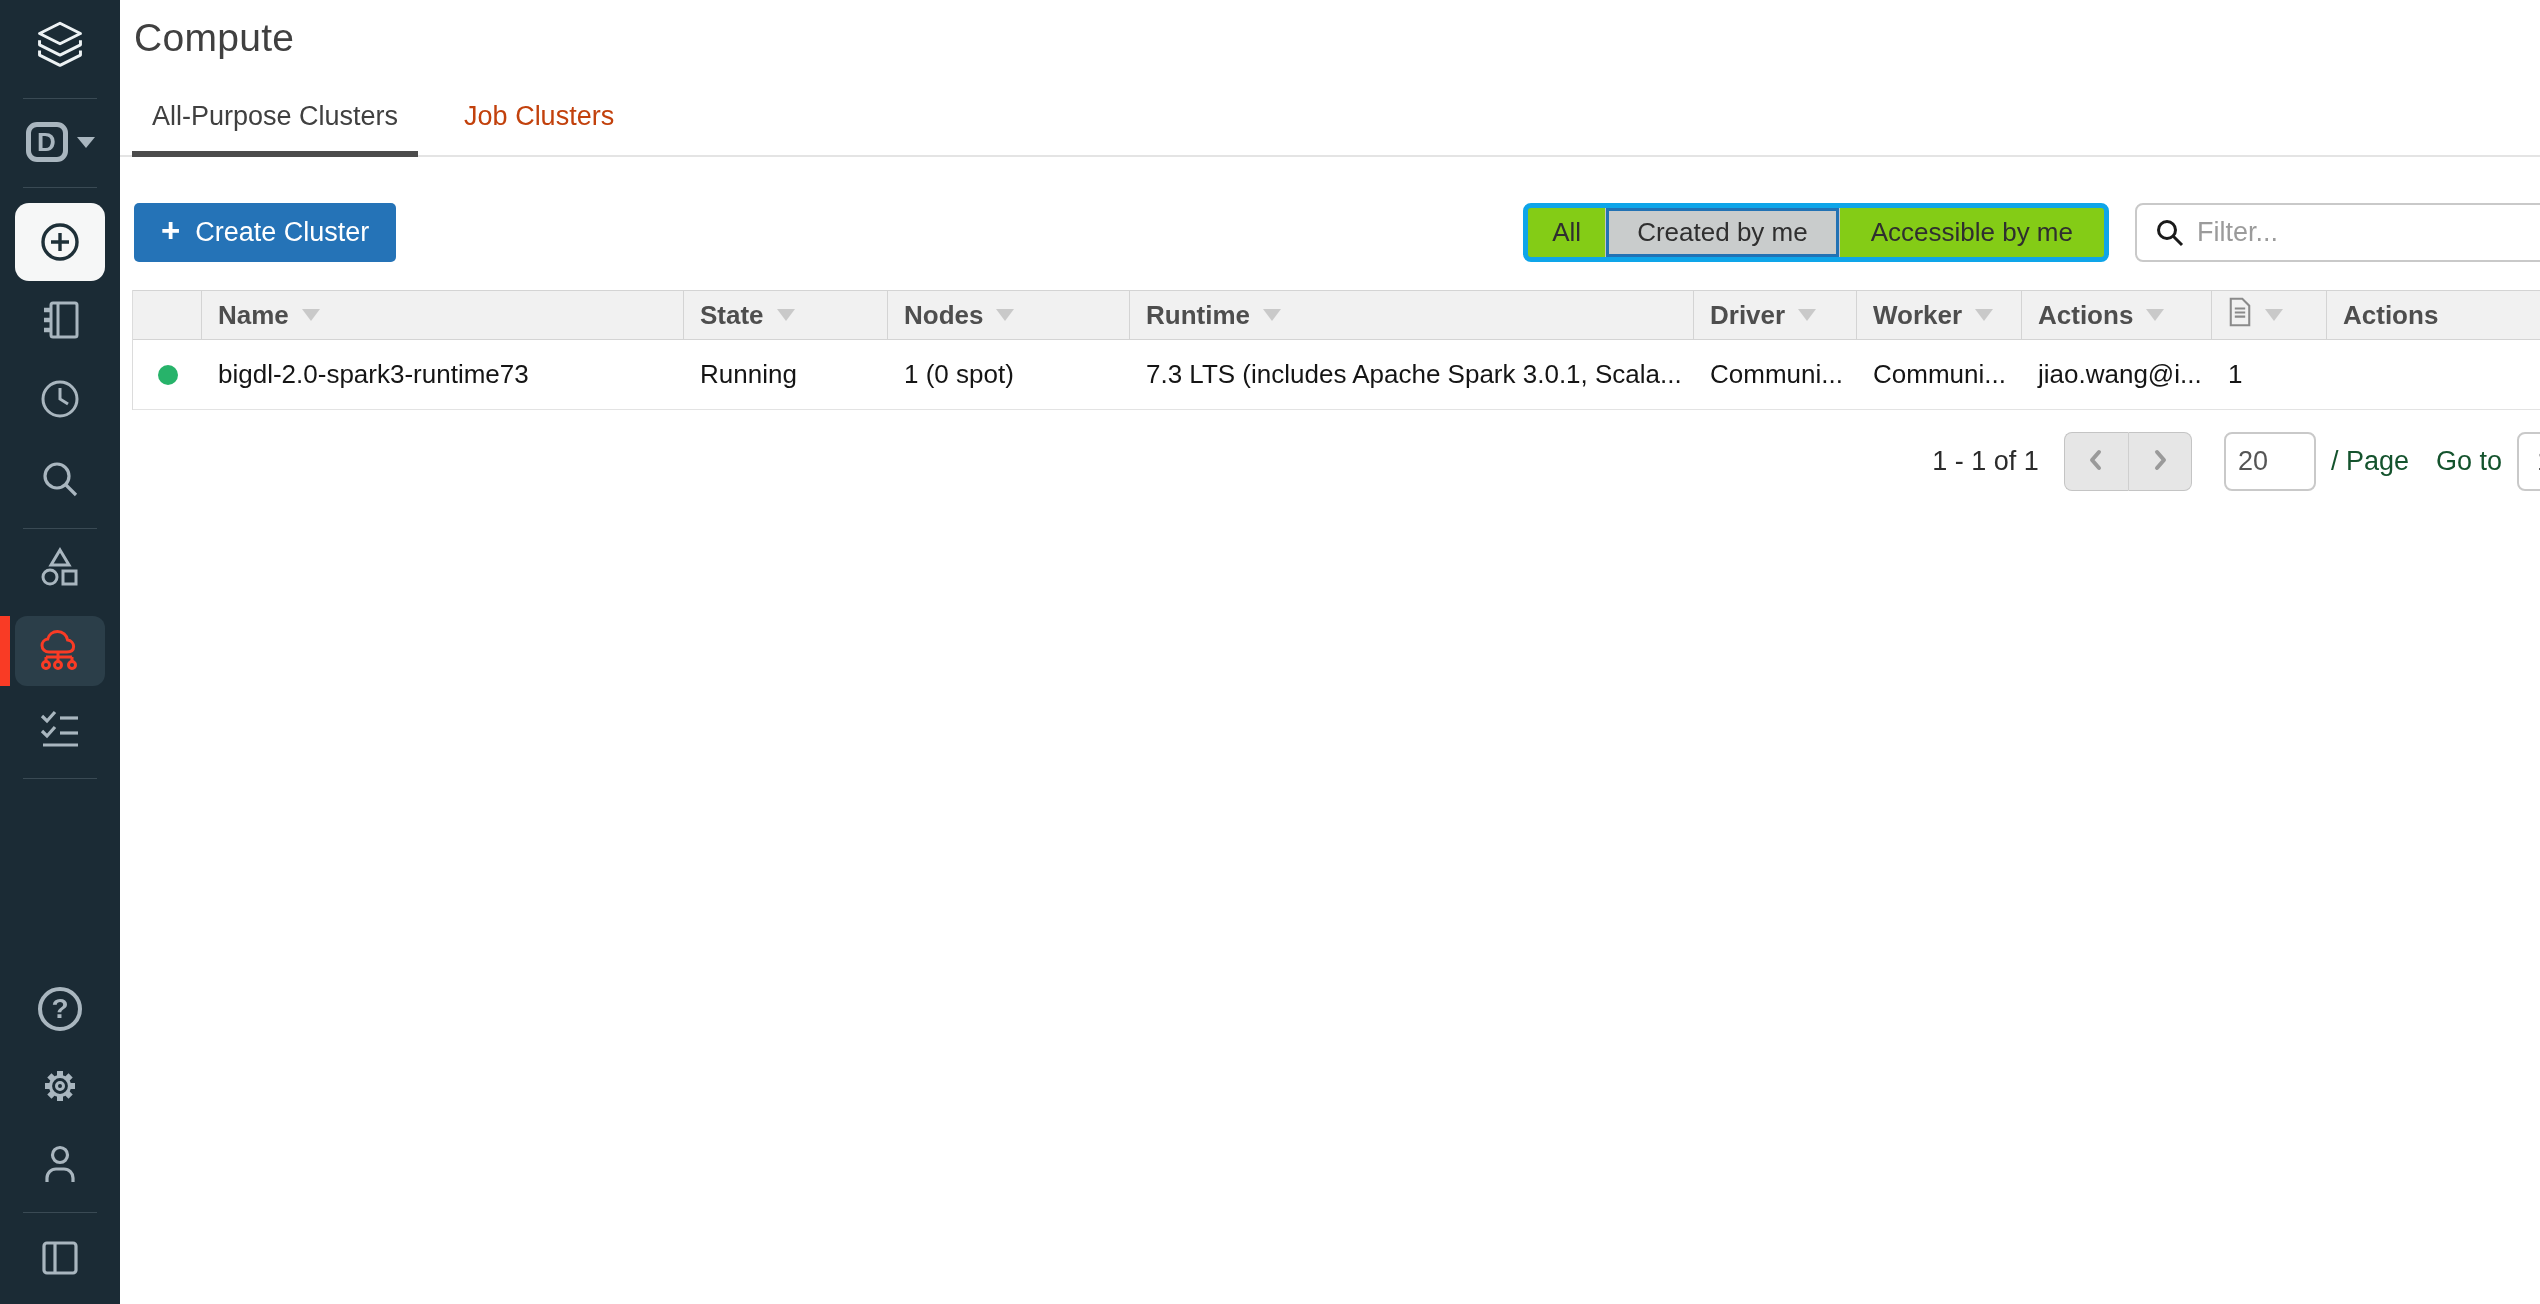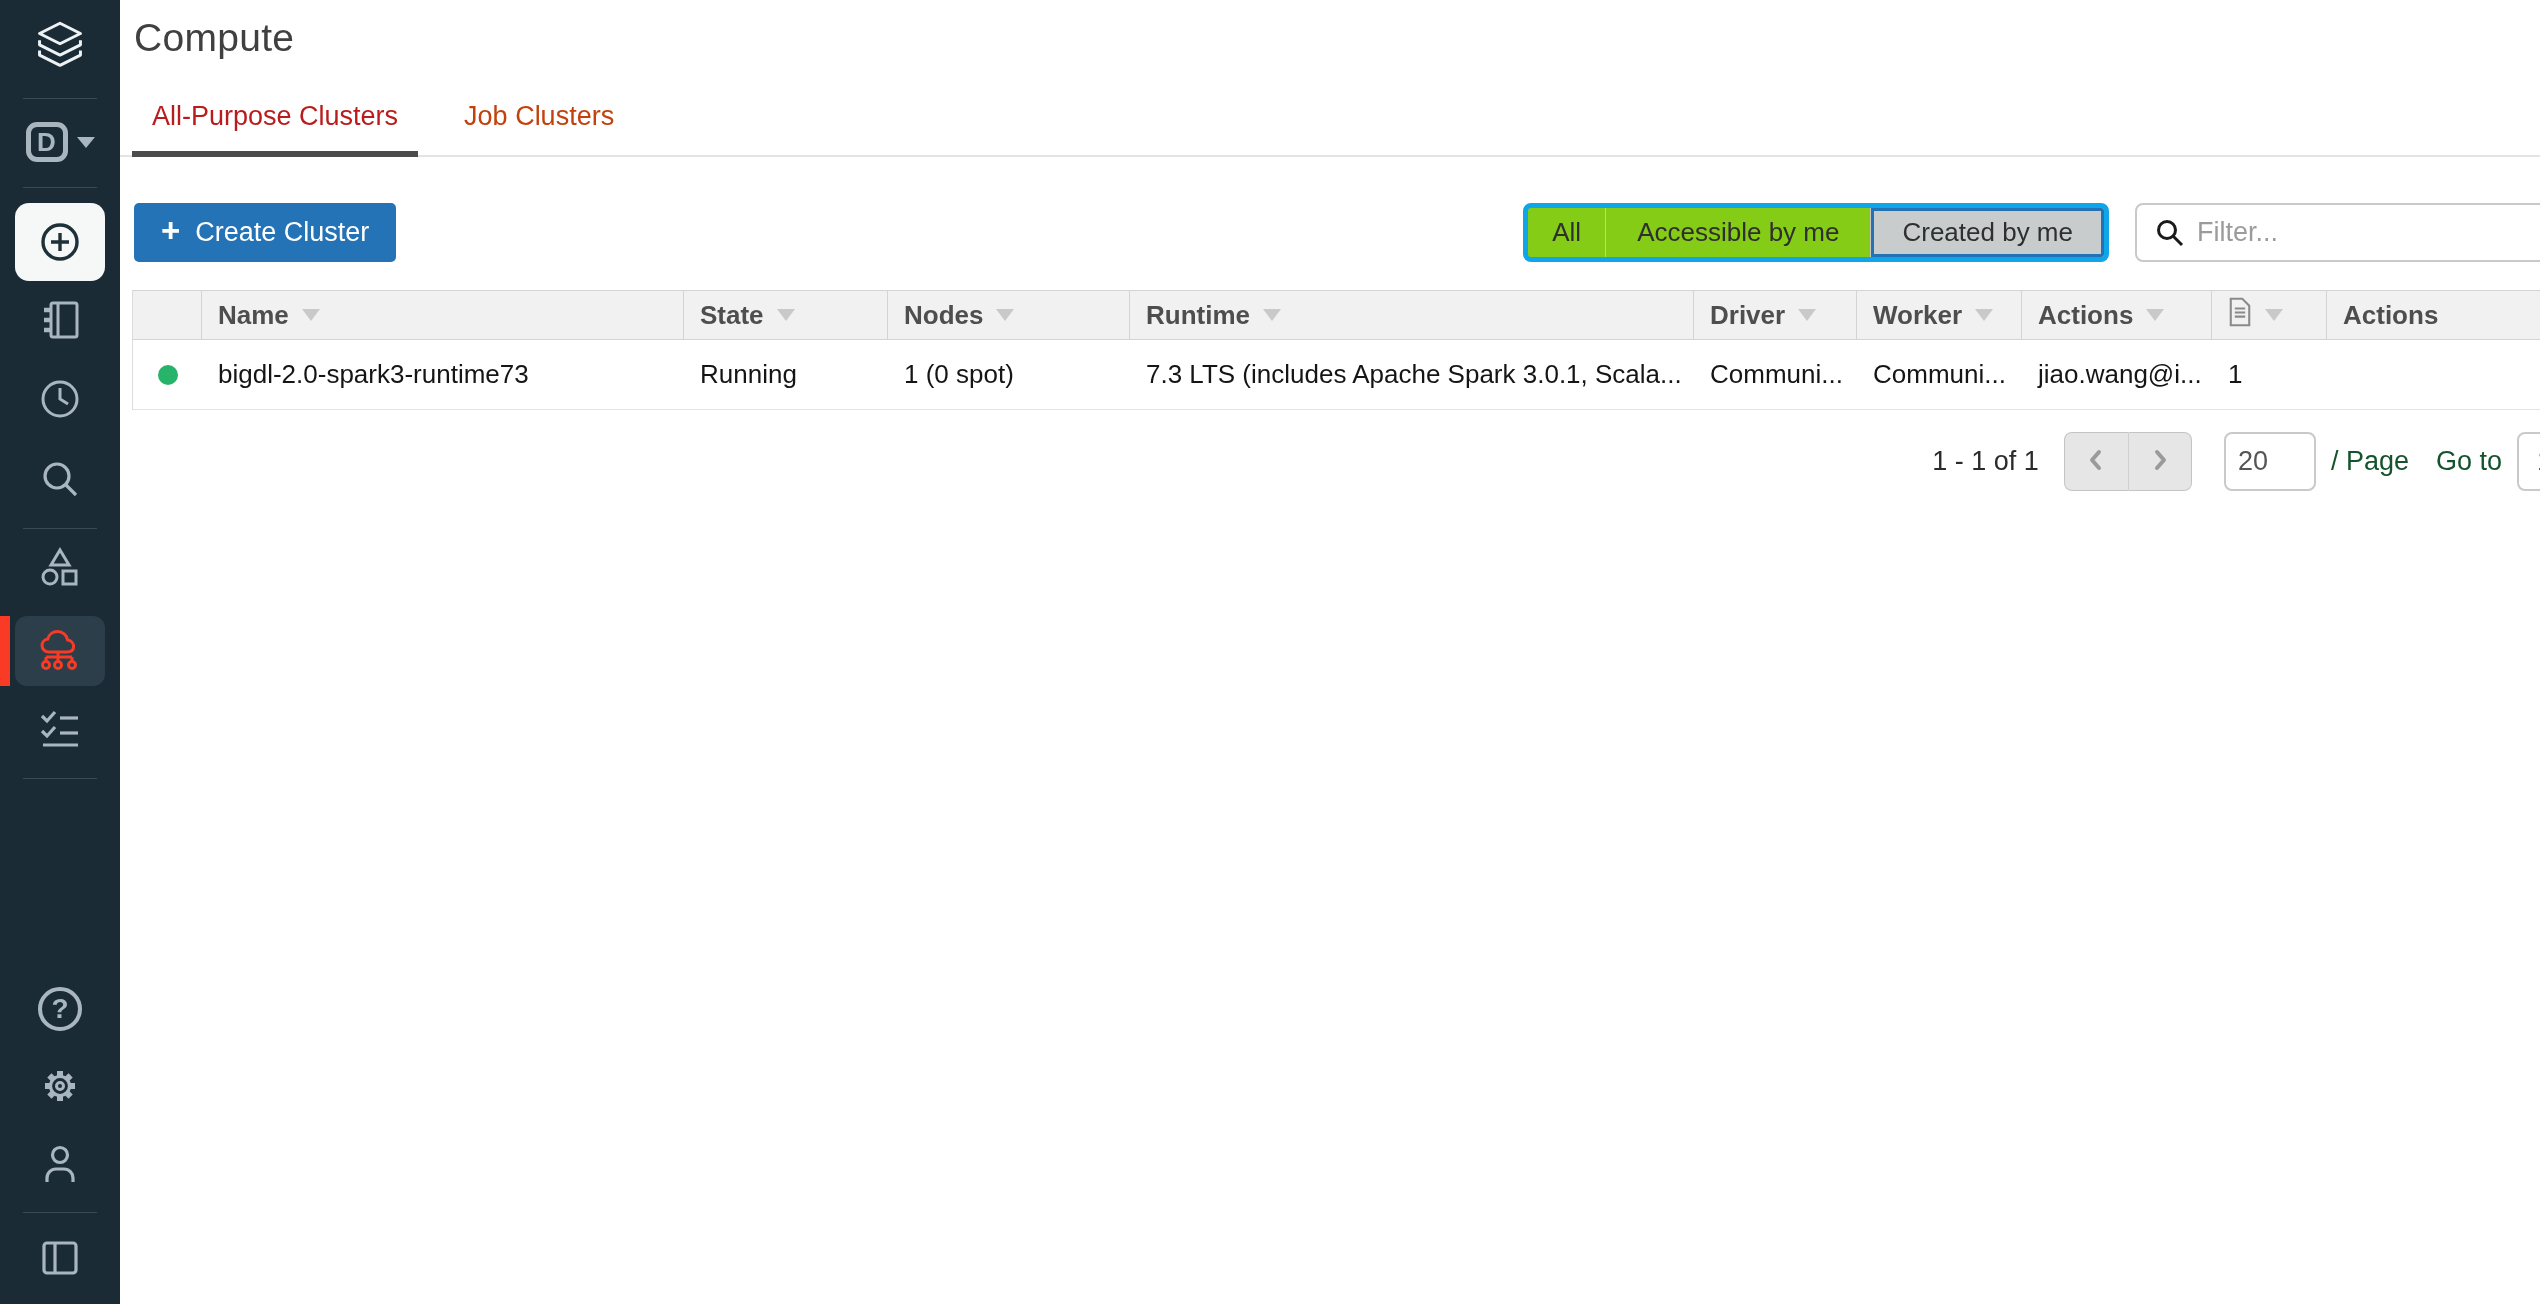--- a/index.html
+++ b/index.html
@@ -41,21 +41,21 @@
   .s-account  { margin-top:30px; }
   .div5 { margin-top:24px; }
   .s-collapse { margin-top:21px; margin-bottom:22px; }
 
   
   .main { position:absolute; left:120px; top:0; width:2420px; height:1304px; }
   .page-title { margin:16px 0 0 14px; font-size:39px; font-weight:400; color:#404040; letter-spacing:.3px; }
 
   .tabbar { display:flex; margin-top:41px; padding-left:12px; border-bottom:2px solid #E4E4E4; column-gap:26px; }
   .tab { position:relative; font-size:27px; padding:0 20px 23px 20px; color:#c2410c; cursor:pointer; }
-  .tab.active { color:#b91c1c; }
+  .tab.active { color:#404040; }
   .tab.active::after { content:""; position:absolute; left:0; right:0; bottom:-2px; height:6px; background:#4C4C4C; }
 
   .toolbar { display:flex; align-items:center; margin-top:45px; padding-left:14px; height:60px; }
   .create-btn { height:59px; background:#2573B7; border:none; border-radius:5px; color:#fff;
                 font-size:27px; display:flex; align-items:center; padding:0 27px; gap:15px; cursor:pointer; }
   .plus-glyph { font-size:33px; font-weight:700; line-height:1; margin-top:-3px; }
   .toolbar-right { margin-left:auto; display:flex; align-items:center; }
   .segmented { display:flex; height:59px; border:5px solid #0ea5e9; border-radius:8px;
                background:#84cc16; overflow:hidden; }
   .segment { display:flex; align-items:center; justify-content:center; font-size:26px;
@@ -258,22 +258,22 @@
 
   <div class="toolbar">
     <button class="create-btn">
       <span class="plus-glyph">+</span>
       <span>Create Cluster</span>
     </button>
 
     <div class="toolbar-right">
       <div class="segmented">
         <div class="segment">All</div>
+        <div class="segment mid selected">Created by me</div>
         <div class="segment mid">Accessible by me</div>
-        <div class="segment mid selected">Created by me</div>
       </div>
 
       <div class="filter-box">
         <span class="filter-search-icon">
           <svg width="32" height="32" viewBox="0 0 32 32" fill="none" stroke="#1A1A1A" stroke-width="3">
             <circle cx="13" cy="13" r="8.5"></circle>
             <path d="M19.5 19.5 L28 28"></path>
           </svg>
         </span>
         <input class="filter-input" type="text" placeholder="Filter..." style="">

